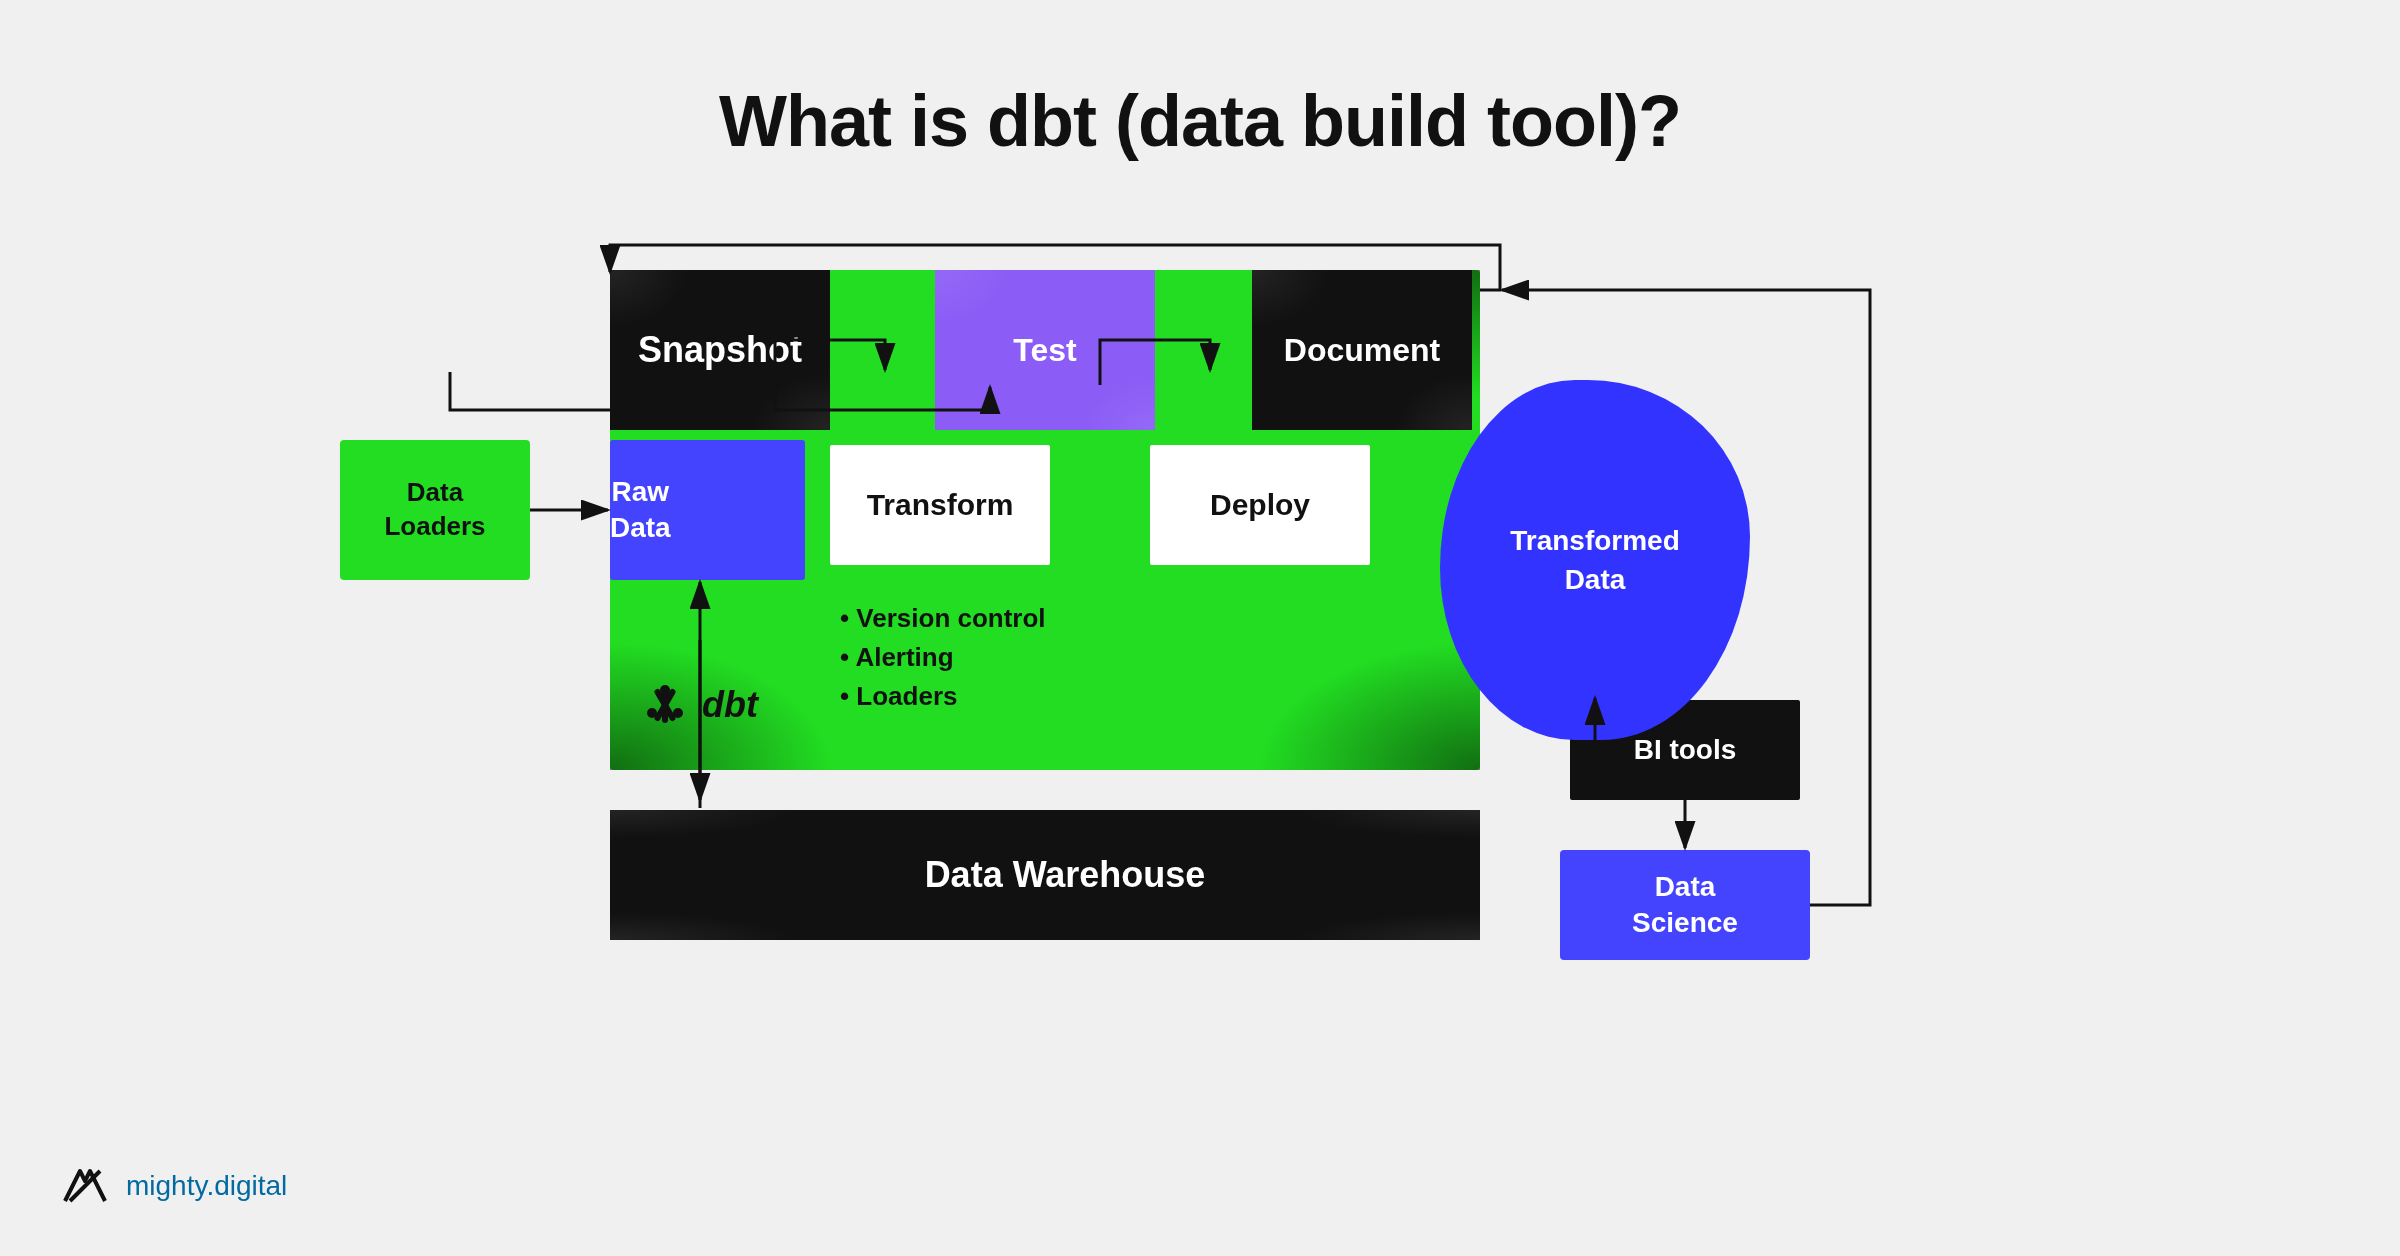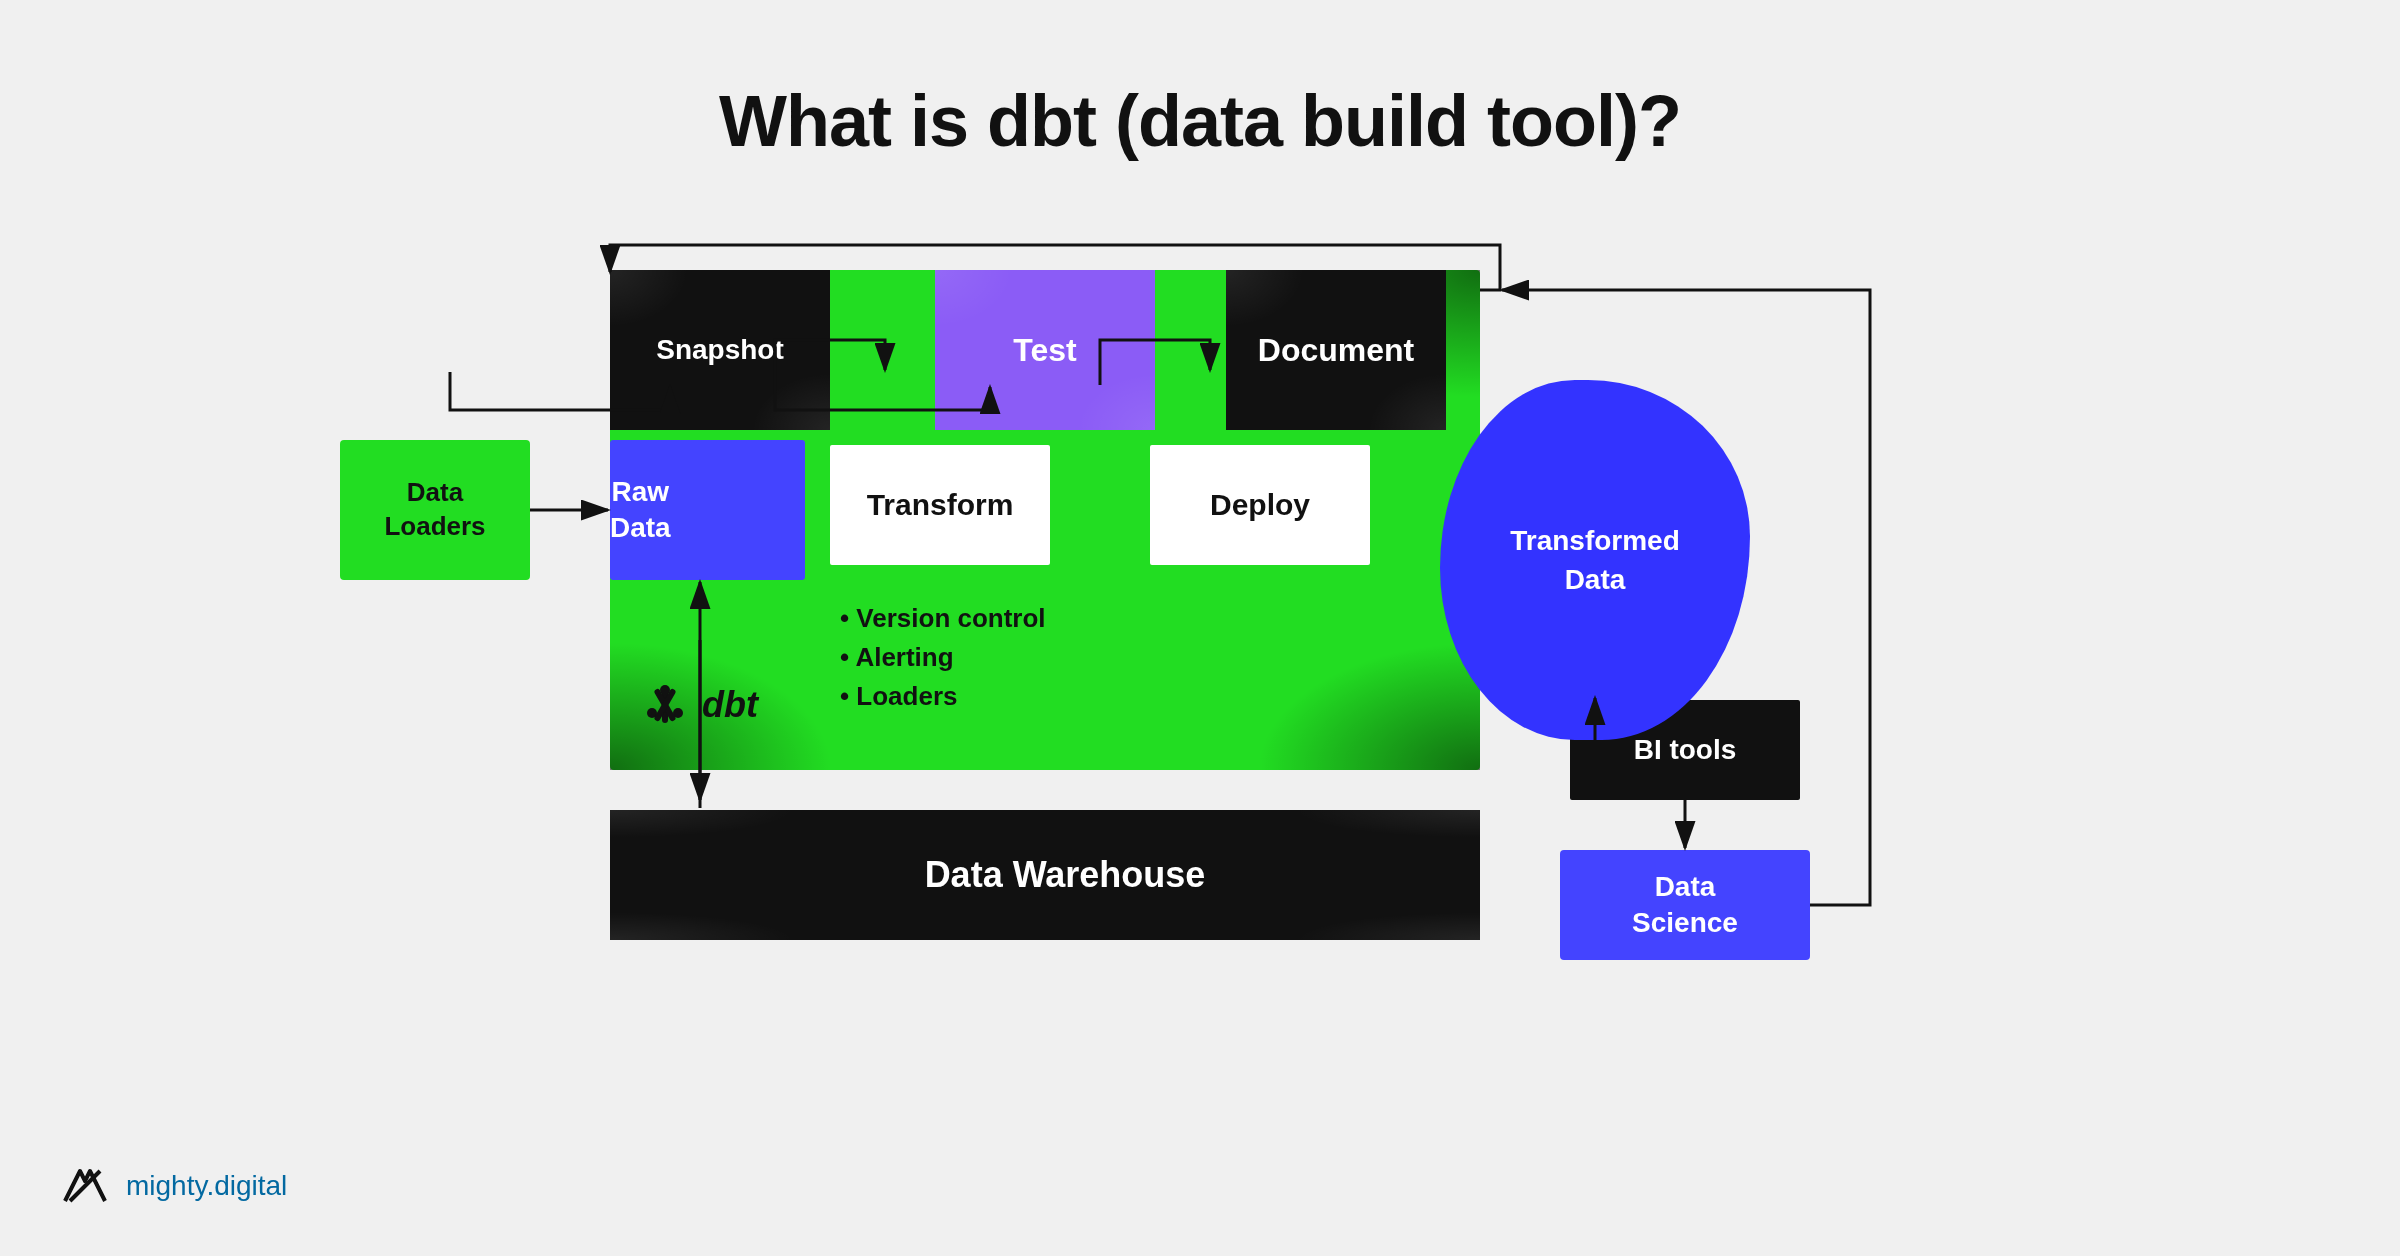--- a/index.html
+++ b/index.html
@@ -73,21 +73,21 @@
       content: '';
       position: absolute;
       top: 0; left: 0; right: 0; bottom: 0;
       background:
         radial-gradient(ellipse at 0% 0%, rgba(255,255,255,0.08) 0%, transparent 25%),
         radial-gradient(ellipse at 100% 100%, rgba(255,255,255,0.08) 0%, transparent 25%);
     }
 
     .snapshot-label {
       color: white;
-      font-size: 28px;
+      font-size: 36px;
       font-weight: 700;
       text-align: center;
       z-index: 3;
       position: relative;
     }
 
     
     .test-block {
       position: absolute;
       left: 325px;
@@ -114,21 +114,21 @@
       font-size: 32px;
       font-weight: 700;
       text-align: center;
       z-index: 3;
       position: relative;
     }
 
     
     .document-block {
       position: absolute;
-      left: 616px;
+      left: 642px;
       top: 0;
       width: 220px;
       height: 160px;
       background: #111;
       display: flex;
       align-items: center;
       justify-content: center;
       z-index: 2;
     }
     .document-block::before {

